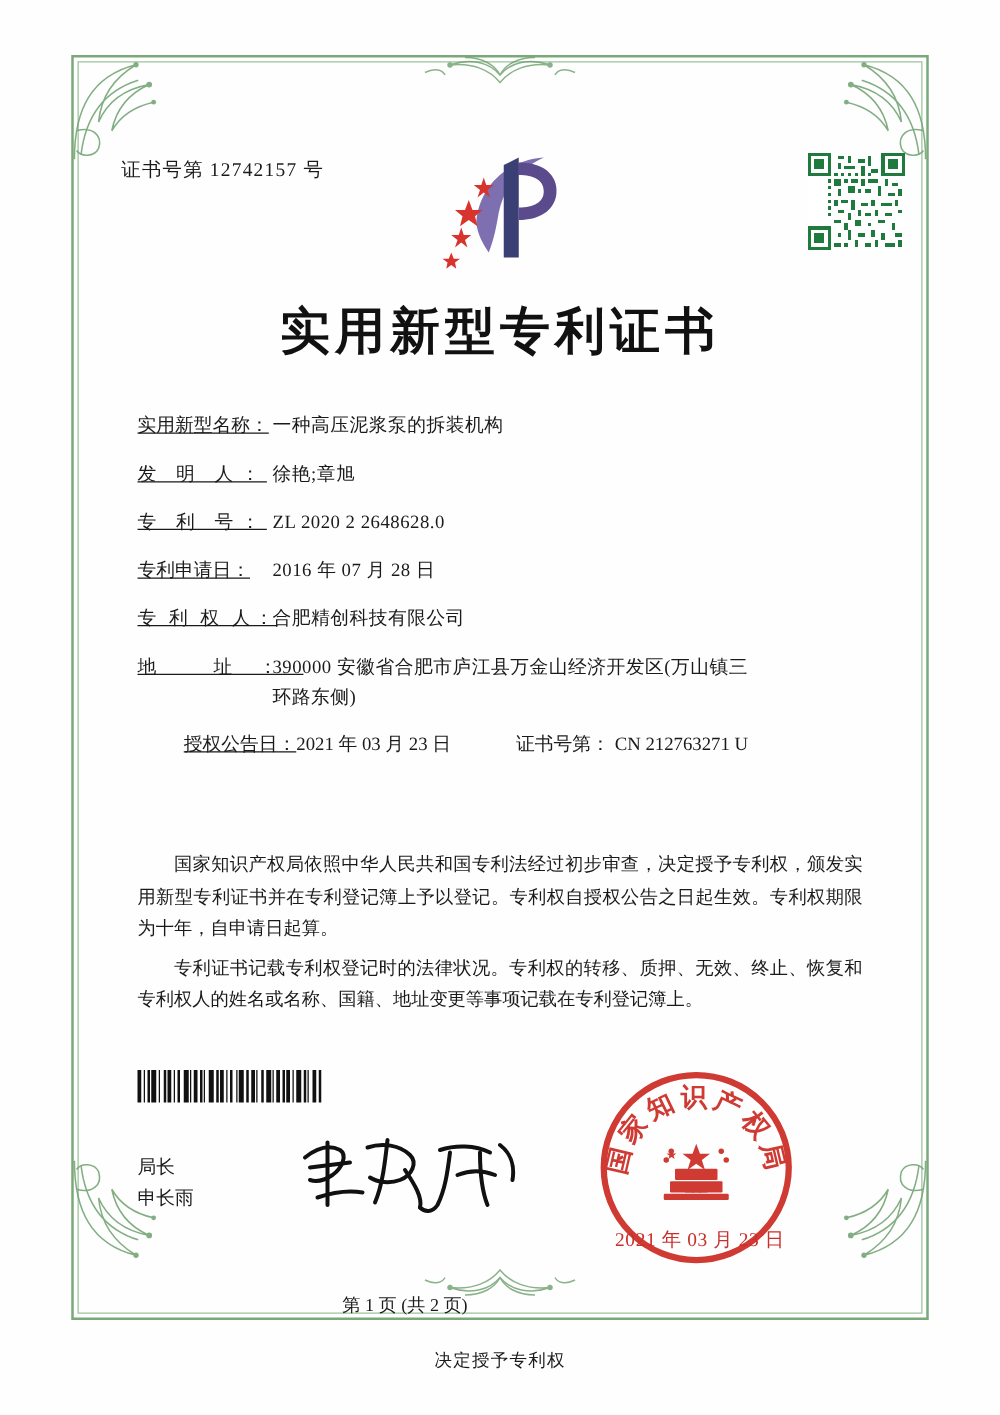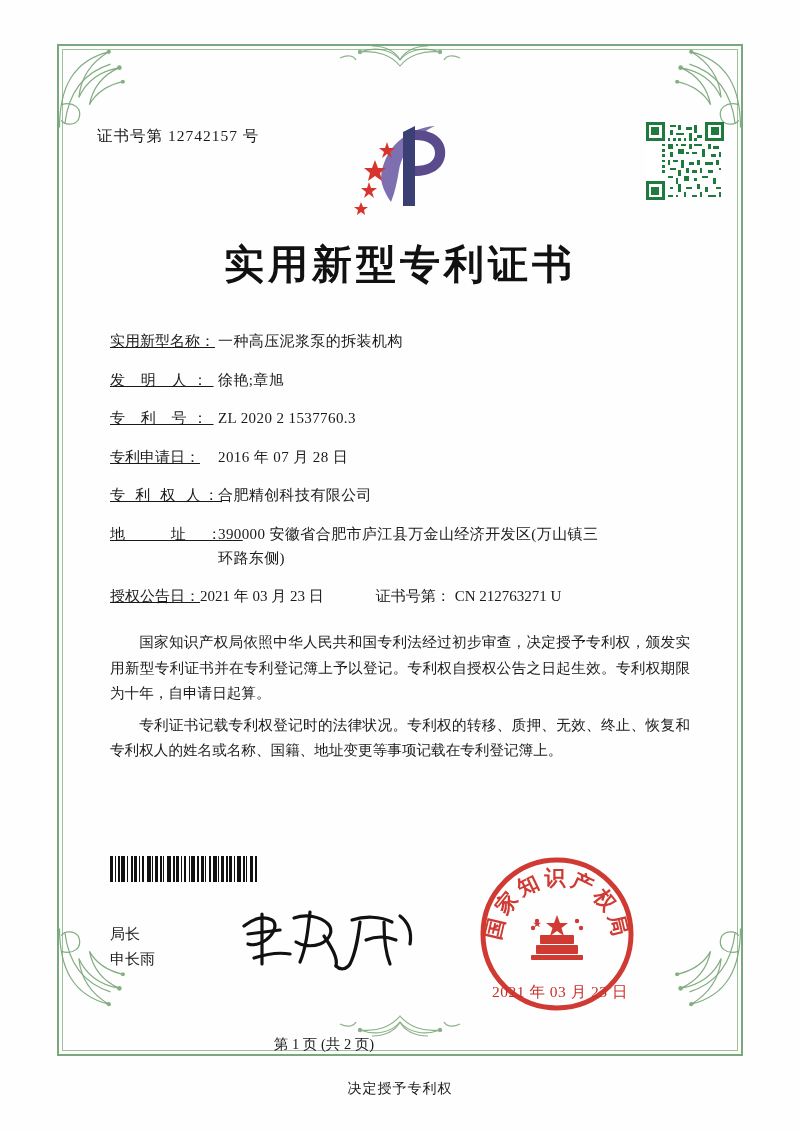--- a/index.html
+++ b/index.html
@@ -132,30 +132,31 @@
     display: block;
     margin-top: 9px;
   }
   .lbl.sp1 { letter-spacing: 6px; }
   .lbl.sp3 { letter-spacing: 3.2px; }
   .lbl.sp4 { letter-spacing: 21px; }
 
   .field-row-inline {
     display: flex;
     align-items: flex-end;
+    margin-left: 37px;
   }
   .field-row-inline .seg2 {
     margin-left: 52px;
   }
 
   
   .paras {
     position: absolute;
     left: 110px;
-    top: 630px;
+    top: 680px;
     width: 580px;
     font-size: 14.6px;
     line-height: 25.5px;
     text-align: justify;
   }
   .paras p {
     margin: 0 0 6px 0;
     text-indent: 2em;
   }
 
@@ -427,21 +428,21 @@
       <span class="val">一种高压泥浆泵的拆装机构</span>
     </div>
 
     <div class="field">
       <span class="lbl sp1">发  明  人：</span>
       <span class="val">徐艳;章旭</span>
     </div>
 
     <div class="field">
       <span class="lbl sp1">专  利  号：</span>
-      <span class="val">ZL 2020 2 1537760.3</span>
+      <span class="val">ZL 2020 2 2648628.0</span>
     </div>
 
     <div class="field">
       <span class="lbl">专利申请日：</span>
       <span class="val">2016 年 07 月 28 日</span>
     </div>
 
     <div class="field">
       <span class="lbl sp3">专 利 权 人：</span>
       <span class="val">合肥精创科技有限公司</span>

